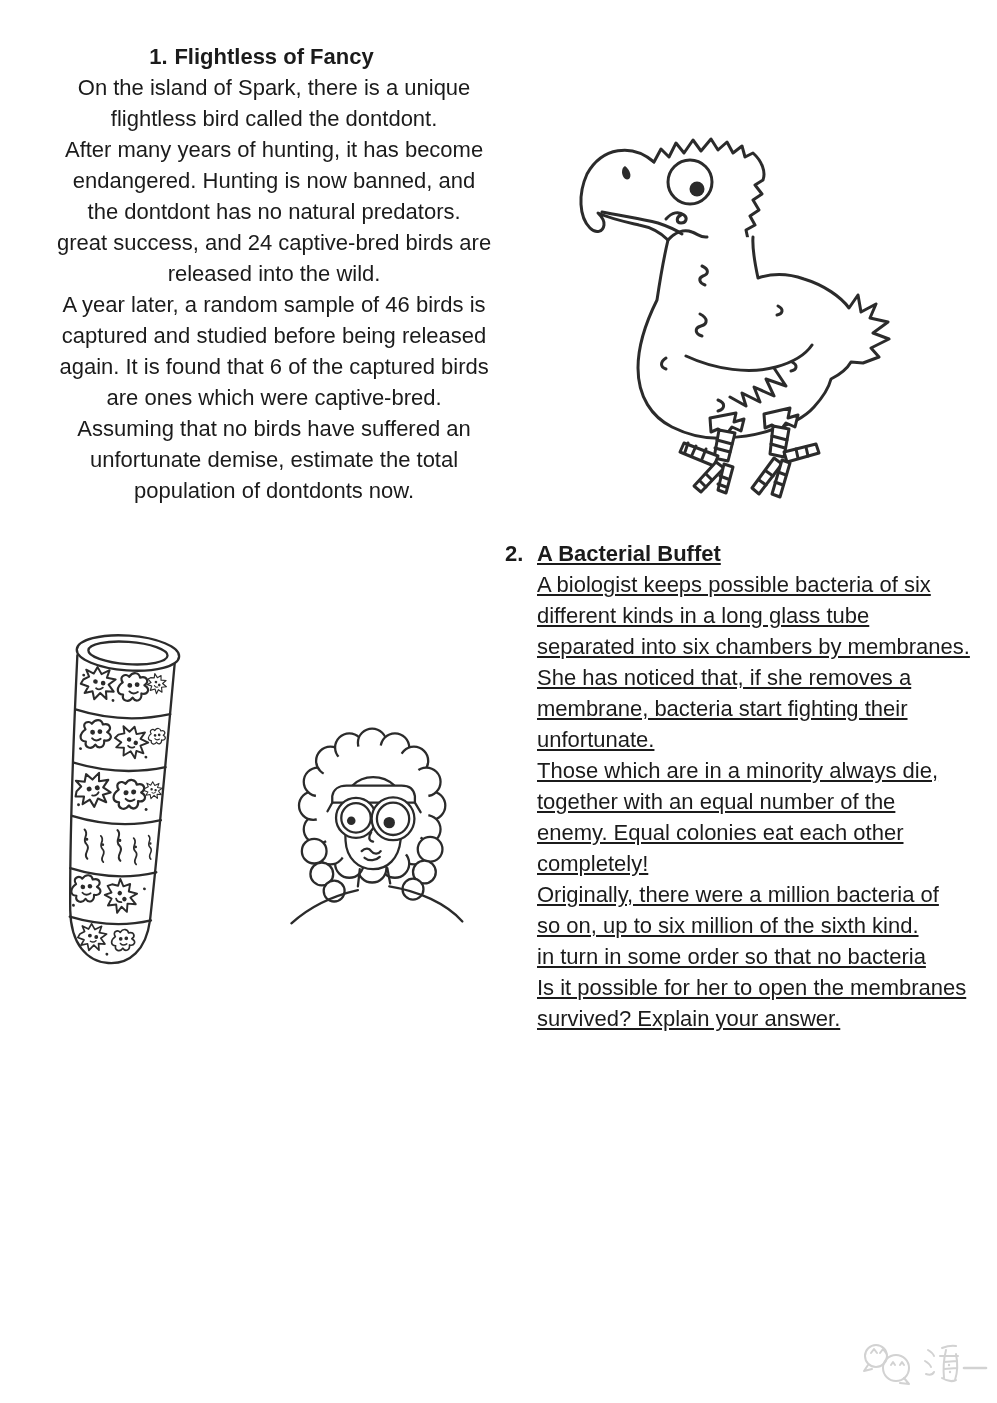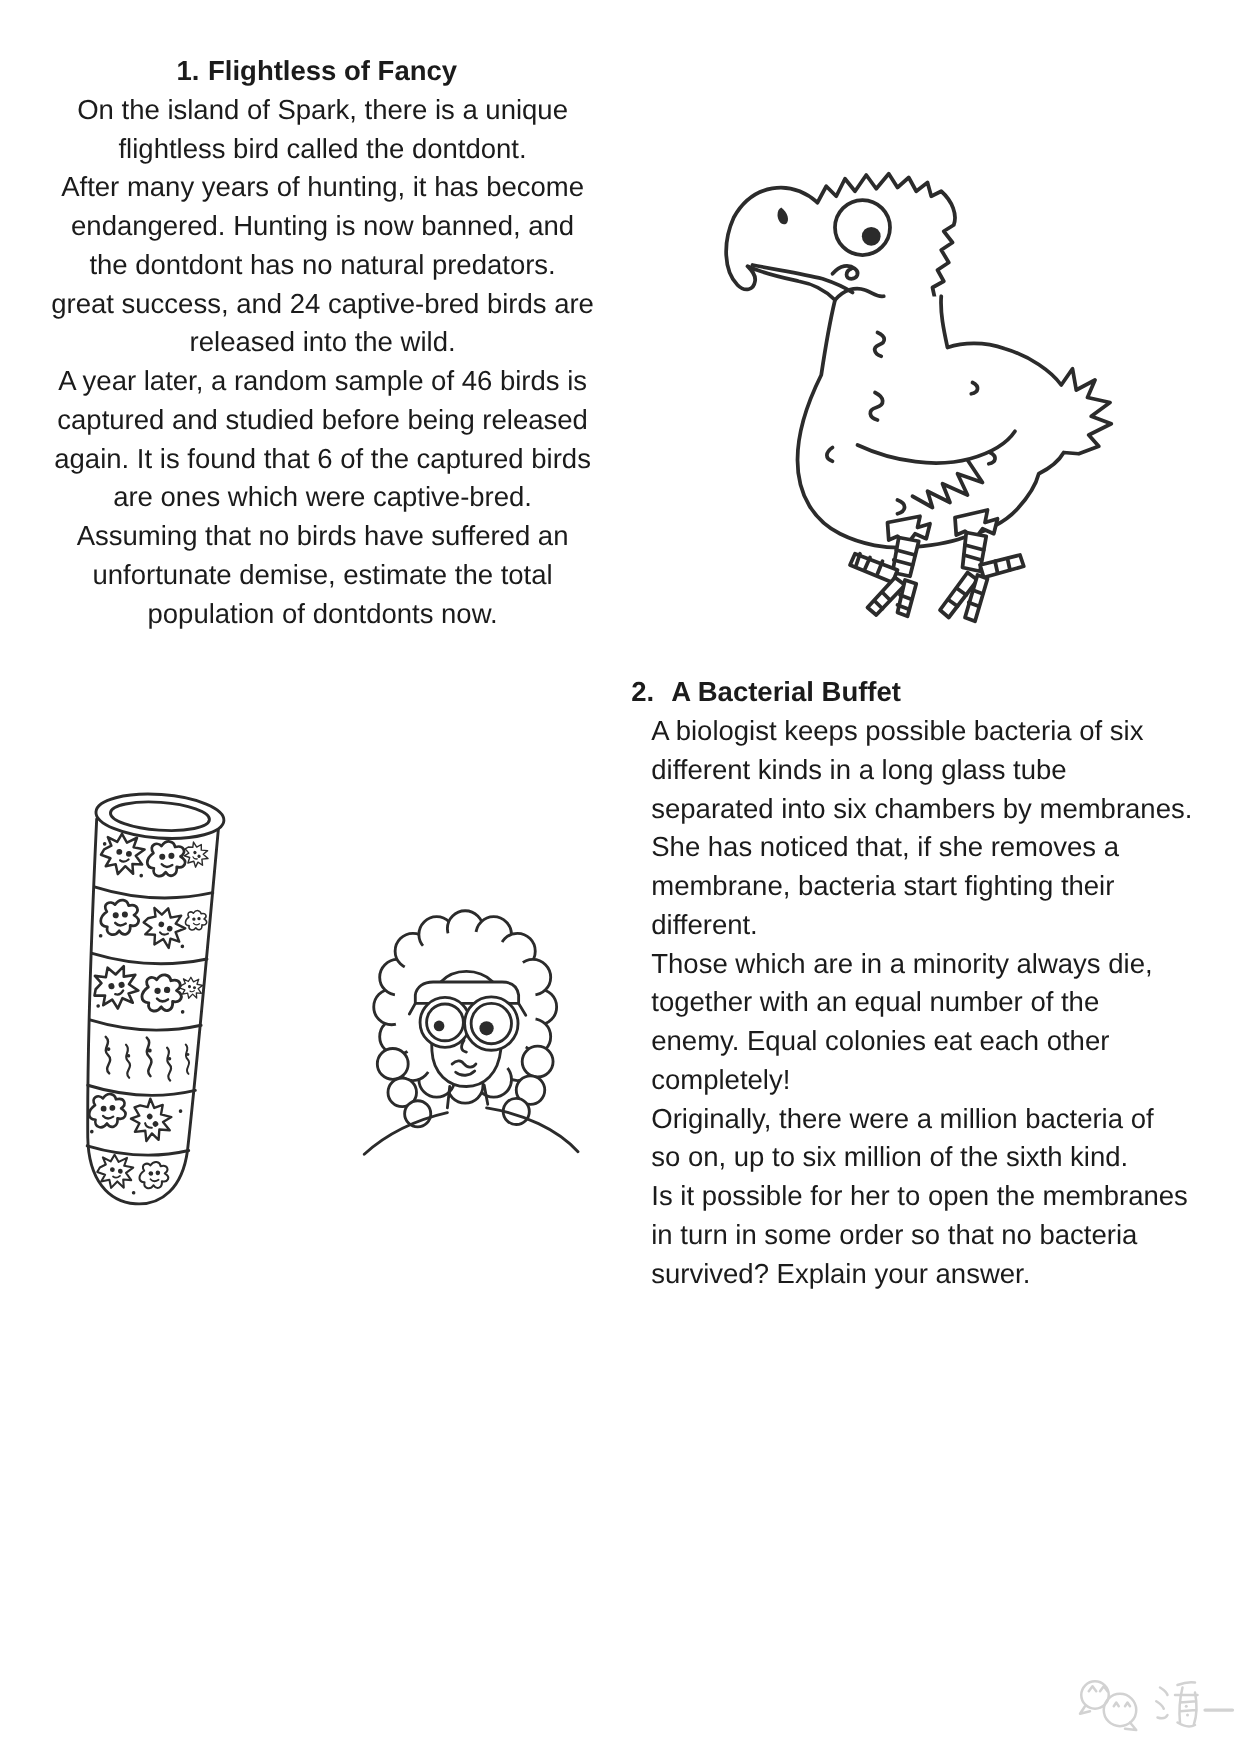--- a/index.html
+++ b/index.html
@@ -4,21 +4,21 @@
 <style>
   html,body{margin:0;padding:0;}
   body{
     width:997px;height:1403px;position:relative;overflow:hidden;
     background:#ffffff;color:#1b1b1b;
     font-family:"Liberation Sans", sans-serif;
   }
   .problem{position:absolute;}
   .p-head{font-size:22px;line-height:31px;font-weight:bold;white-space:nowrap;}
   .p-num{display:inline-block;width:32px;}
-  .p-body{margin-left:16px;}
+  .p-body{margin-left:32px;}
   .line{font-size:22px;line-height:31px;white-space:nowrap;}
   .illus{position:absolute;}
   .ln{stroke:#2b2b2b;fill:none;stroke-width:3;stroke-linecap:round;stroke-linejoin:round;}
   .lnf{stroke:#2b2b2b;fill:#ffffff;stroke-width:3;stroke-linecap:round;stroke-linejoin:round;}
   .lt{stroke:#2b2b2b;fill:none;stroke-width:2.4;stroke-linecap:round;stroke-linejoin:round;}
   .ltf{stroke:#2b2b2b;fill:#ffffff;stroke-width:2.4;stroke-linecap:round;stroke-linejoin:round;}
   .germ{stroke:#2b2b2b;fill:#ffffff;stroke-width:1.8;stroke-linecap:round;stroke-linejoin:round;}
   .dk{fill:#2b2b2b;stroke:none;}
   .wm{stroke:#d2d2d2;fill:none;stroke-width:2;stroke-linecap:round;stroke-linejoin:round;}
 </style>
@@ -40,39 +40,39 @@
     <div class="line">A year later, a random sample of 46 birds is</div>
     <div class="line">captured and studied before being released</div>
     <div class="line">again. It is found that 6 of the captured birds</div>
     <div class="line">are ones which were captive-bred.</div>
     <div class="line">Assuming that no birds have suffered an</div>
     <div class="line">unfortunate demise, estimate the total</div>
     <div class="line">population of dontdonts now.</div>
   </div>
 </div>
 
-<div class="problem" style="left:505px;top:538px;">
+<div class="problem" style="left:505px;top:538px;text-decoration:underline;">
   <div class="p-head">
     <span class="p-num">2.</span><span>A Bacterial Buffet</span>
   </div>
   <div class="p-body">
     <div class="line">A biologist keeps possible bacteria of six</div>
     <div class="line">different kinds in a long glass tube</div>
     <div class="line">separated into six chambers by membranes.</div>
     <div class="line">She has noticed that, if she removes a</div>
     <div class="line">membrane, bacteria start fighting their</div>
-    <div class="line">different.</div>
+    <div class="line">unfortunate.</div>
     <div class="line">Those which are in a minority always die,</div>
     <div class="line">together with an equal number of the</div>
     <div class="line">enemy. Equal colonies eat each other</div>
     <div class="line">completely!</div>
     <div class="line">Originally, there were a million bacteria of</div>
     <div class="line">so on, up to six million of the sixth kind.</div>
+    <div class="line">in turn in some order so that no bacteria</div>
     <div class="line">Is it possible for her to open the membranes</div>
-    <div class="line">in turn in some order so that no bacteria</div>
     <div class="line">survived? Explain your answer.</div>
   </div>
 </div>
 
 <svg class="illus" style="left:568px;top:116px;" width="332" height="392" viewBox="0 0 332 392">
 
   <path class="lnf" d="M86 46 C64 27 34 31 19 58 C10 78 11 101 22 112 C28 118 35 116 36 109 C37 104 33 100 30 97 C43 103 58 106 71 109 C82 111 93 117 100 124"></path>
   <path class="ln" d="M34 96 C54 100 74 103 90 107 C99 110 108 114 114 118"></path>
   <path class="dk" d="M57 50 C62 54 64 60 61 63 C57 65 54 60 54 56 C54 53 55 51 57 50 Z"></path>
 

